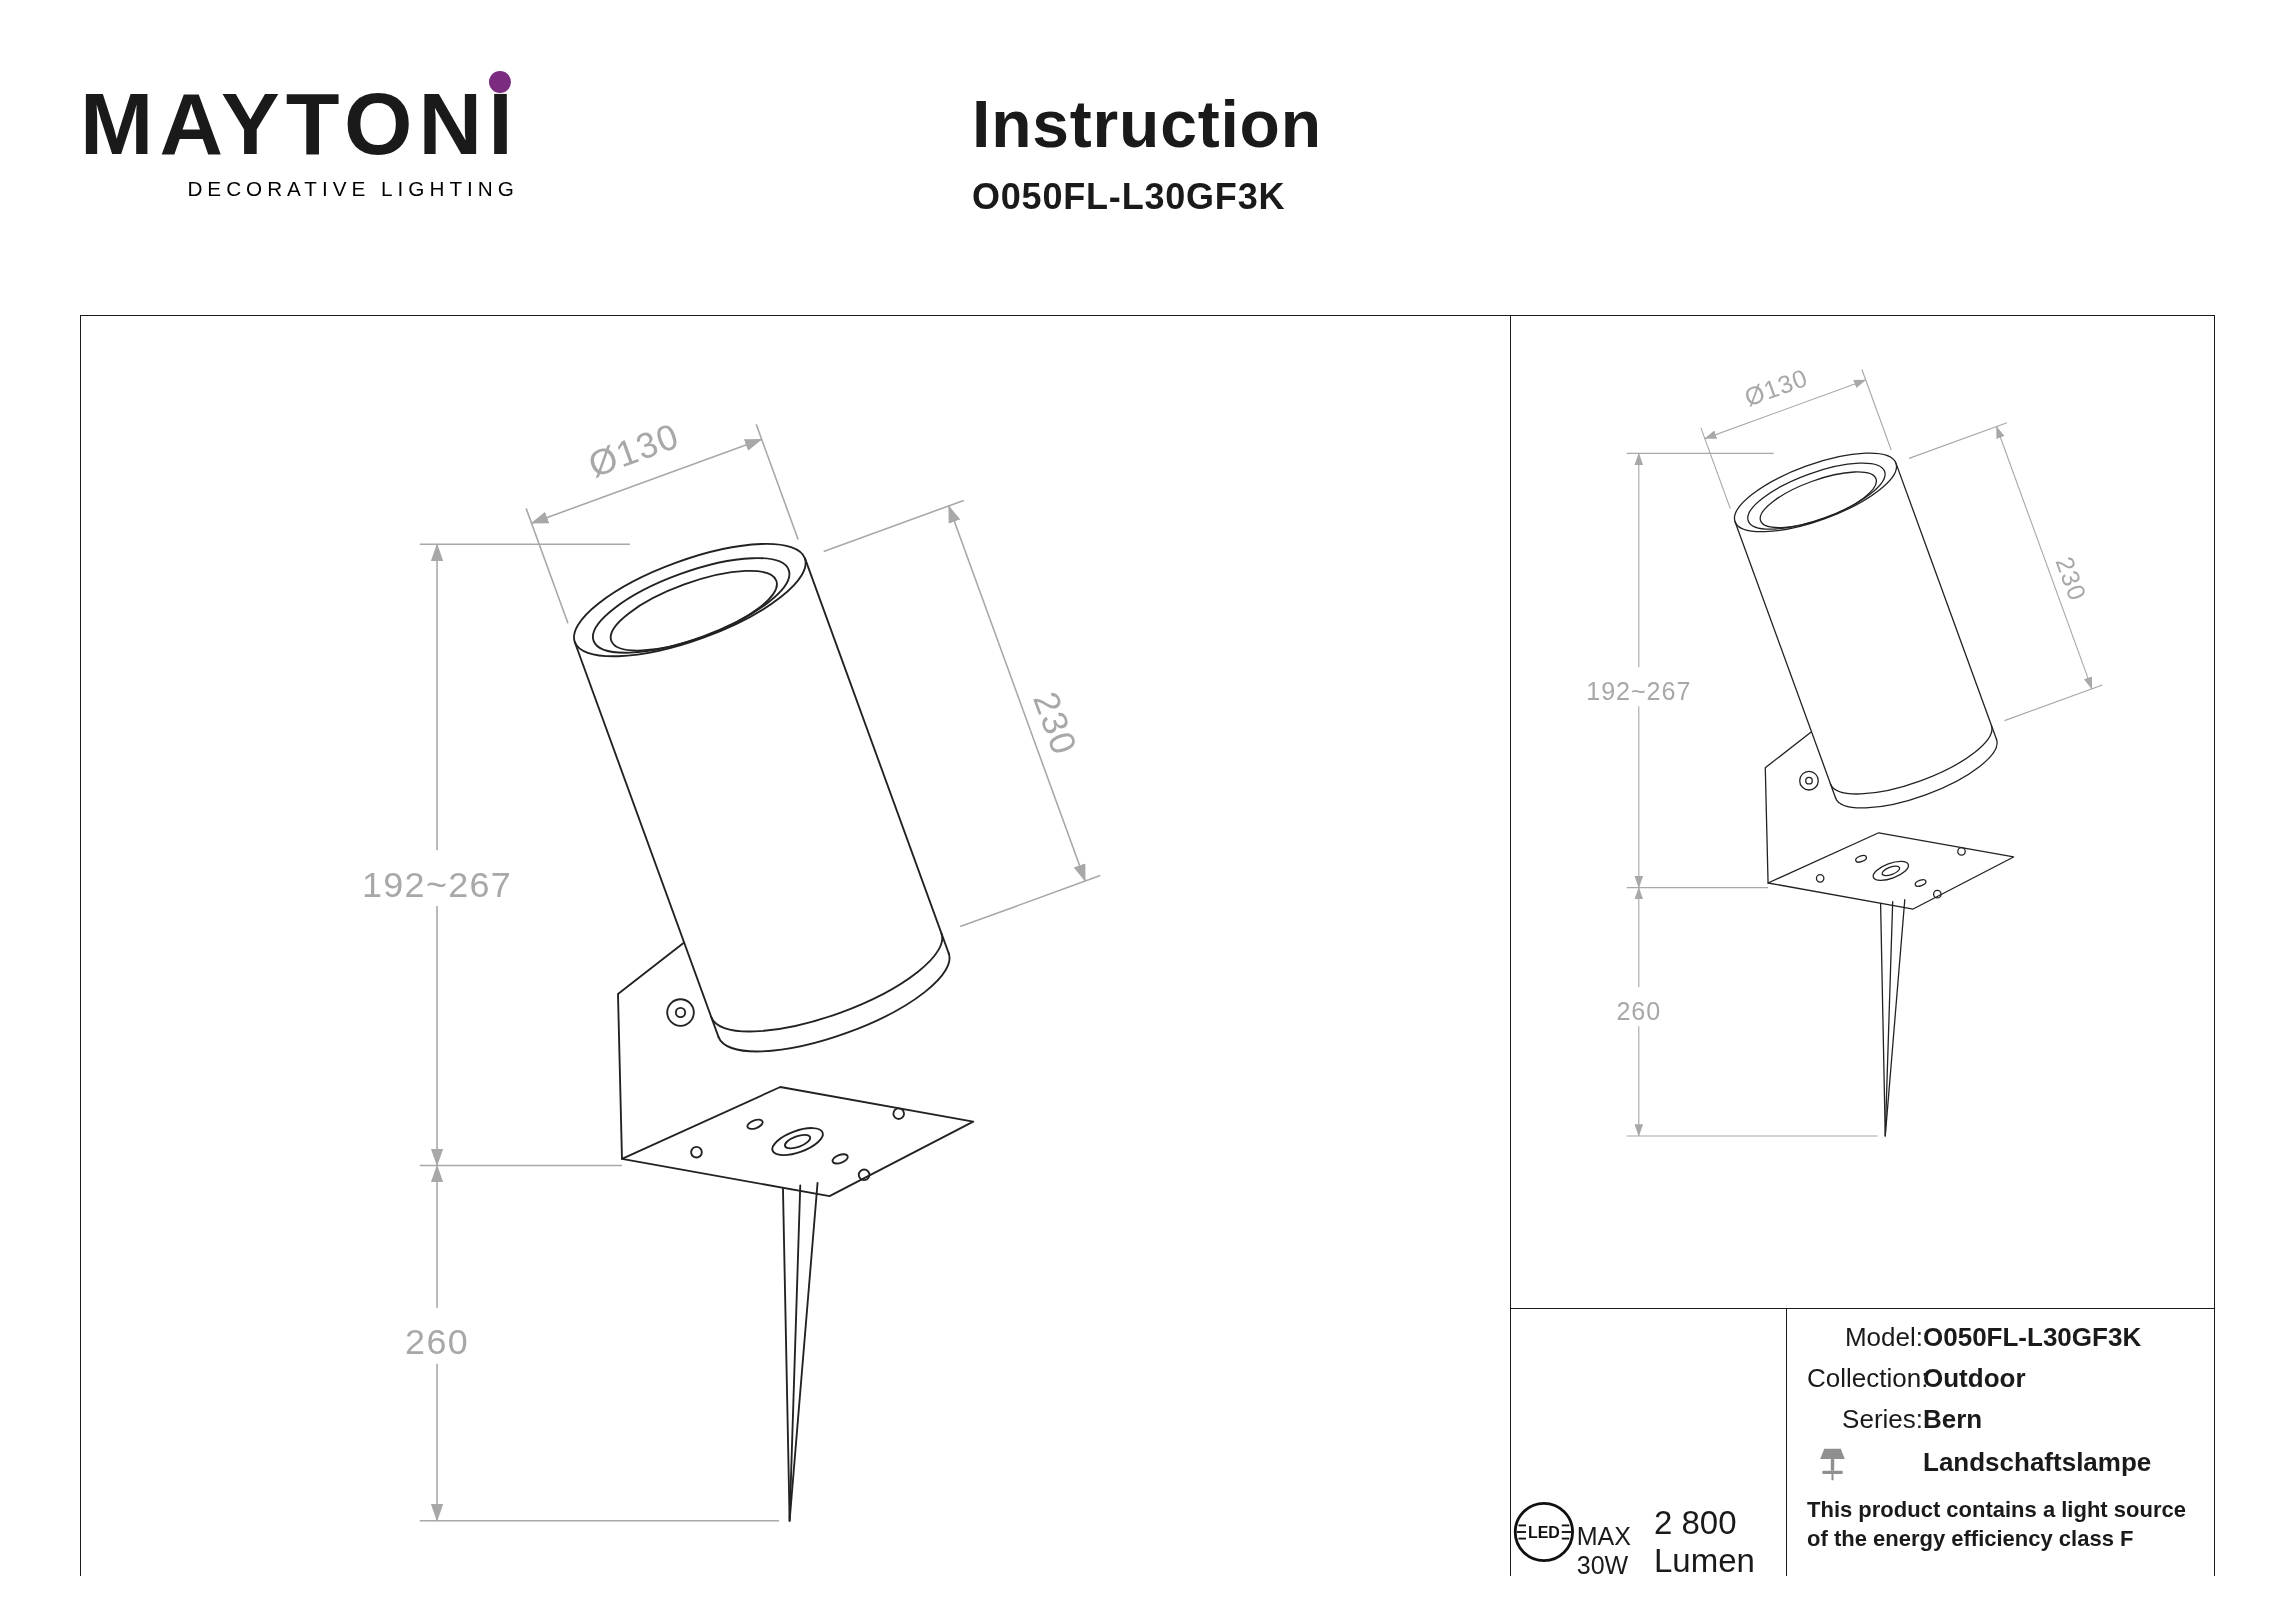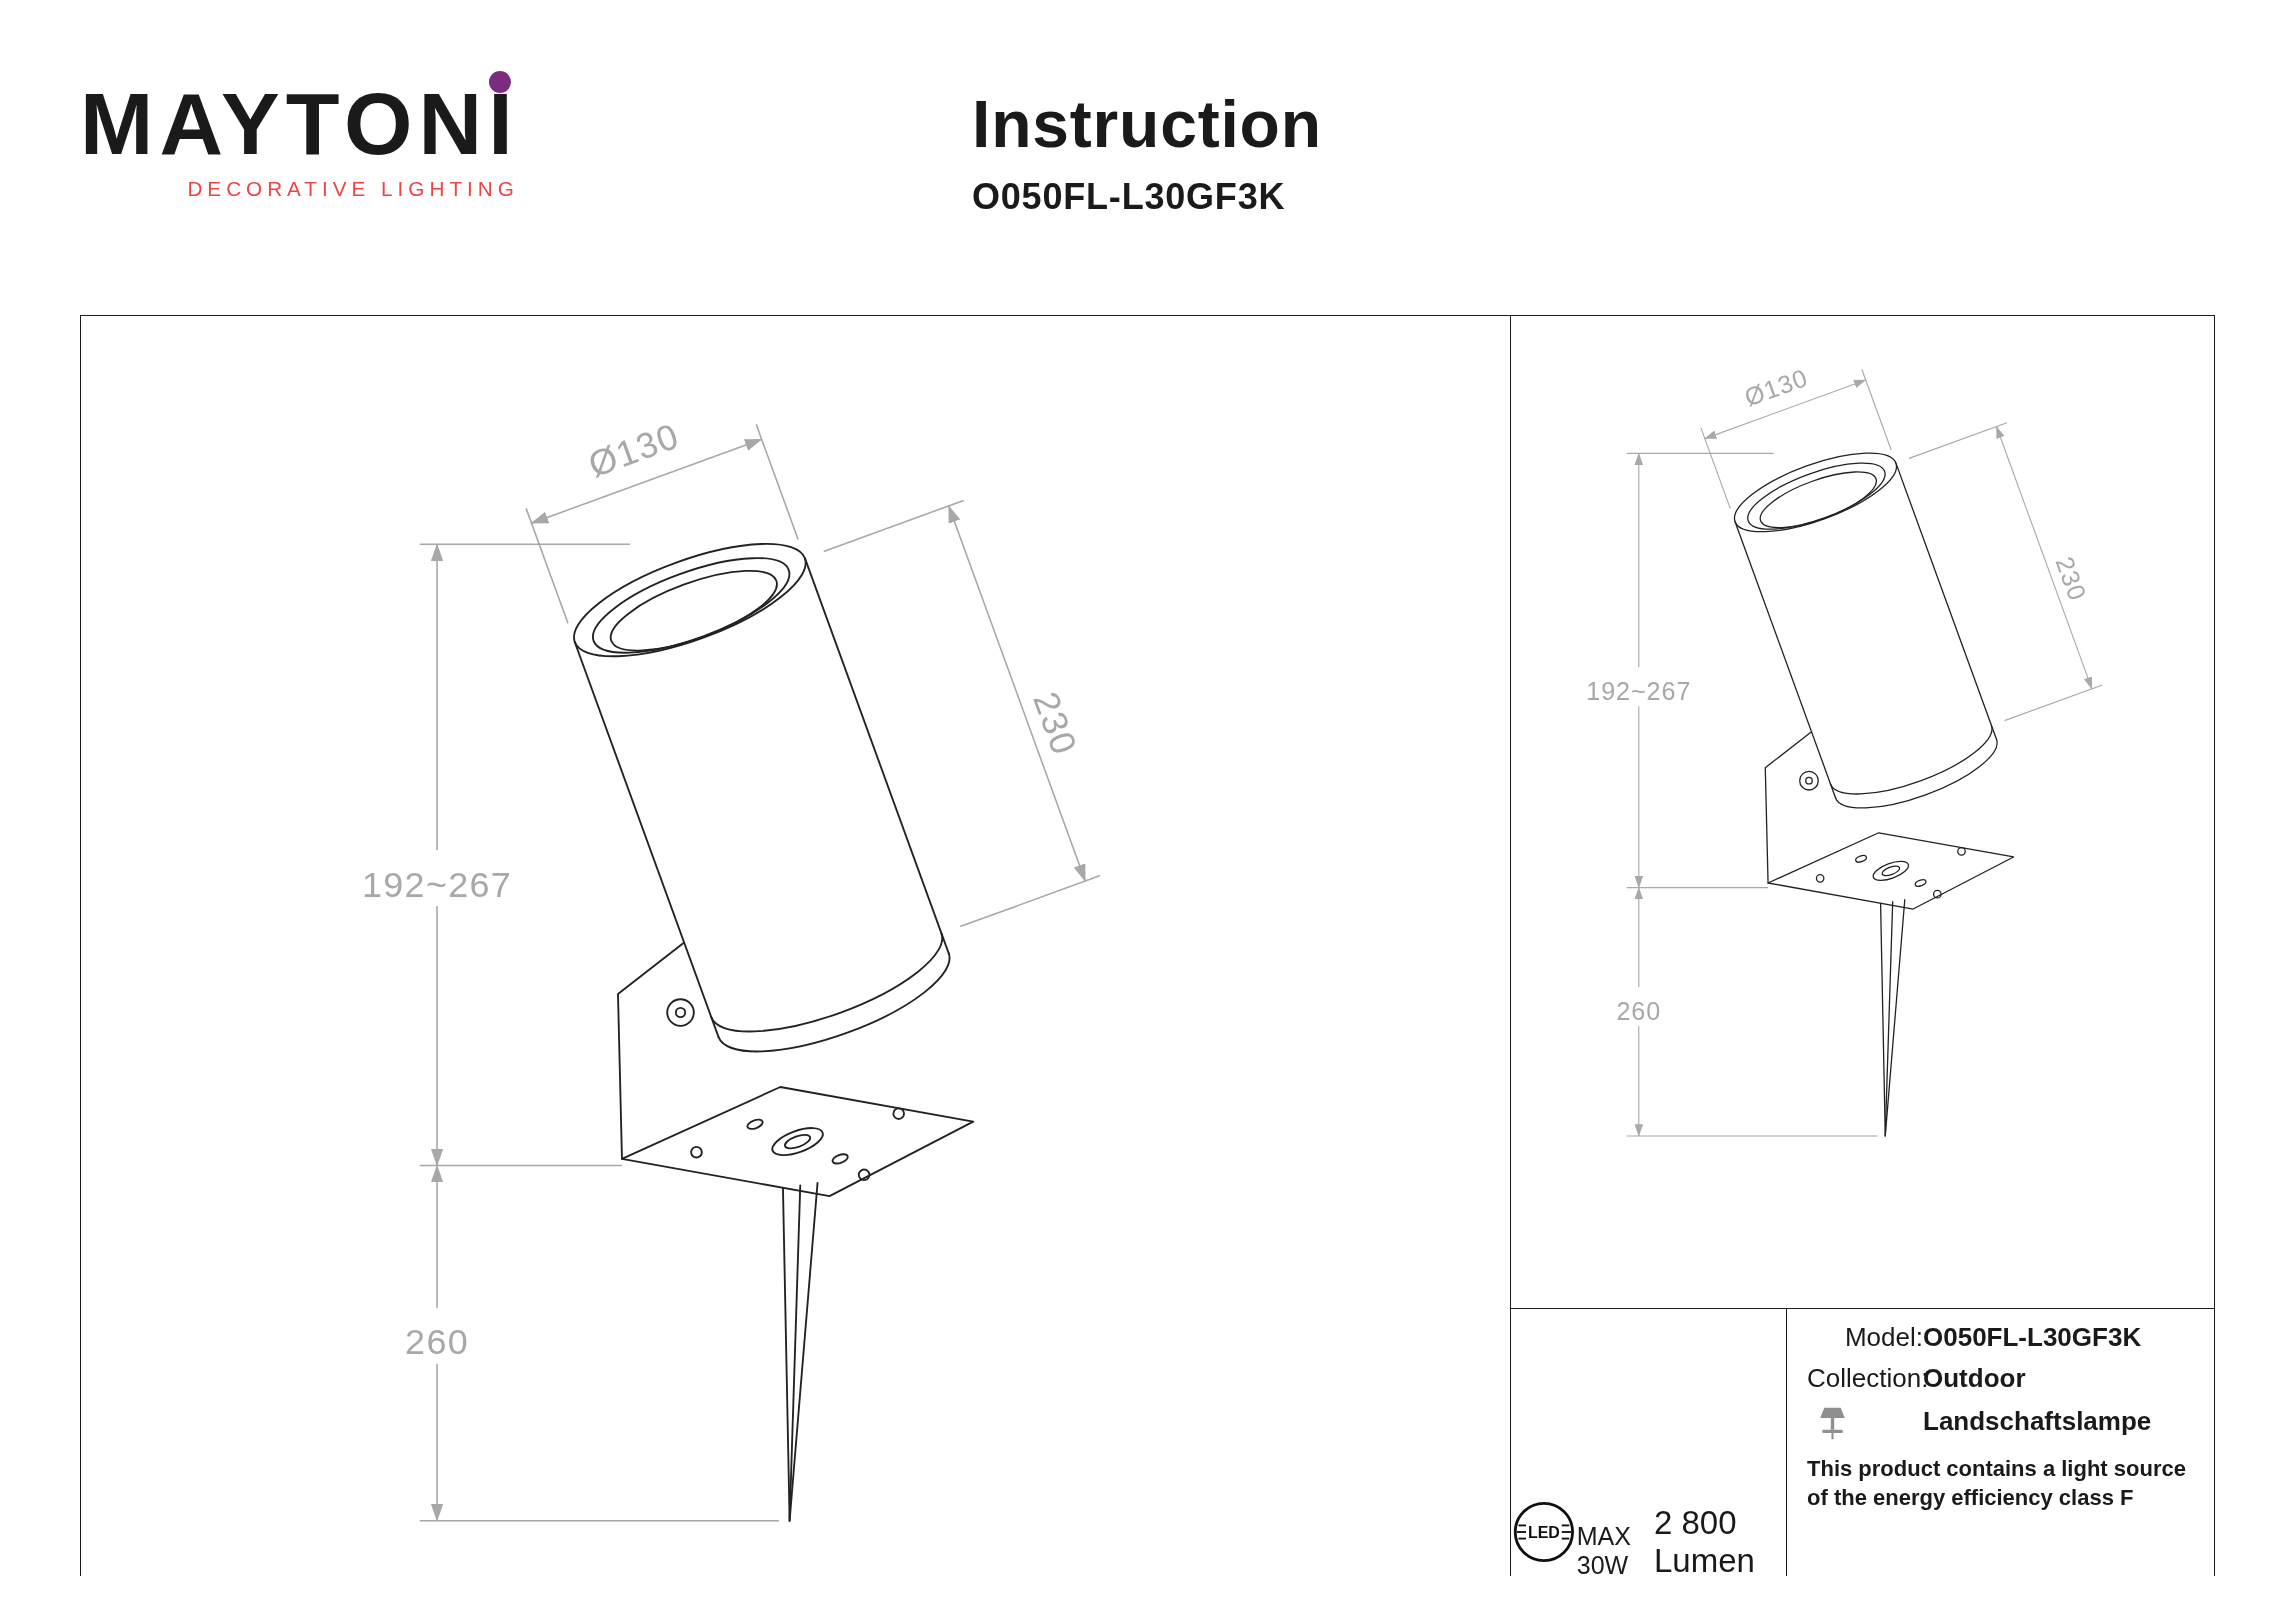--- a/index.html
+++ b/index.html
@@ -7,21 +7,21 @@
     position:relative; width:2295px; height:1576px; background:#fff;
     font-family:"Liberation Sans", sans-serif; color:#1a1a1a; overflow:hidden;
   }
 
   
   .logo { position:absolute; left:80px; top:80px; }
   .logo-text { position:relative; display:inline-block; font-size:88px; font-weight:bold;
                letter-spacing:6.1px; line-height:1; color:#1a1a1a; }
   .logo-dot { position:absolute; top:-9.2px; right:7.7px; width:22px; height:22px;
               border-radius:50%; background:#7b2b80; }
-  .logo-sub { font-size:20.7px; letter-spacing:5px; margin-top:9.2px; text-align:right; color:#ef4444; }
+  .logo-sub { font-size:20.7px; letter-spacing:5px; margin-top:9.2px; text-align:right; color:#000000; }
 
   .title-block { position:absolute; left:972px; top:86px; width:658px; text-align:left; }
   .doc-title { font-size:66px; font-weight:bold; margin:0; letter-spacing:0.8px; }
   .product-code { font-size:36px; font-weight:bold; margin:13.8px 0 0; letter-spacing:0.8px; }
 
   
   .panels { position:absolute; left:80px; top:315px; width:2135px; height:1266px;
             border:1.5px solid #1a1a1a; box-sizing:border-box; display:flex; background:#fff; }
   .panel-left { width:1429px; position:relative; box-sizing:border-box; }
   .panel-right { flex:1; border-left:1.5px solid #1a1a1a; display:flex; flex-direction:column; box-sizing:border-box; }
@@ -165,20 +165,24 @@
 
         <div class="spec-cell">
           <div class="spec-row">
             <span class="spec-label">Model:</span>
             <span class="spec-value">O050FL-L30GF3K</span>
           </div>
           <div class="spec-row">
             <span class="spec-label">Collection:</span>
             <span class="spec-value">Outdoor</span>
           </div>
+          <div class="spec-row">
+            <span class="spec-label">Series:</span>
+            <span class="spec-value">Bern</span>
+          </div>
           <div class="spec-row type-row">
             <span class="type-icon">
               <svg viewBox="0 0 60 60" width="41" height="41">
                 <g fill="#8f8f8f">
                   <path d="M18 10 L42 10 L48 25 L12 25 Z"></path>
                   <rect x="27.5" y="25" width="5" height="17"></rect>
                   <rect x="15" y="42" width="30" height="5" rx="2"></rect>
                   <rect x="28.5" y="47" width="3" height="9"></rect>
                 </g>
               </svg>

